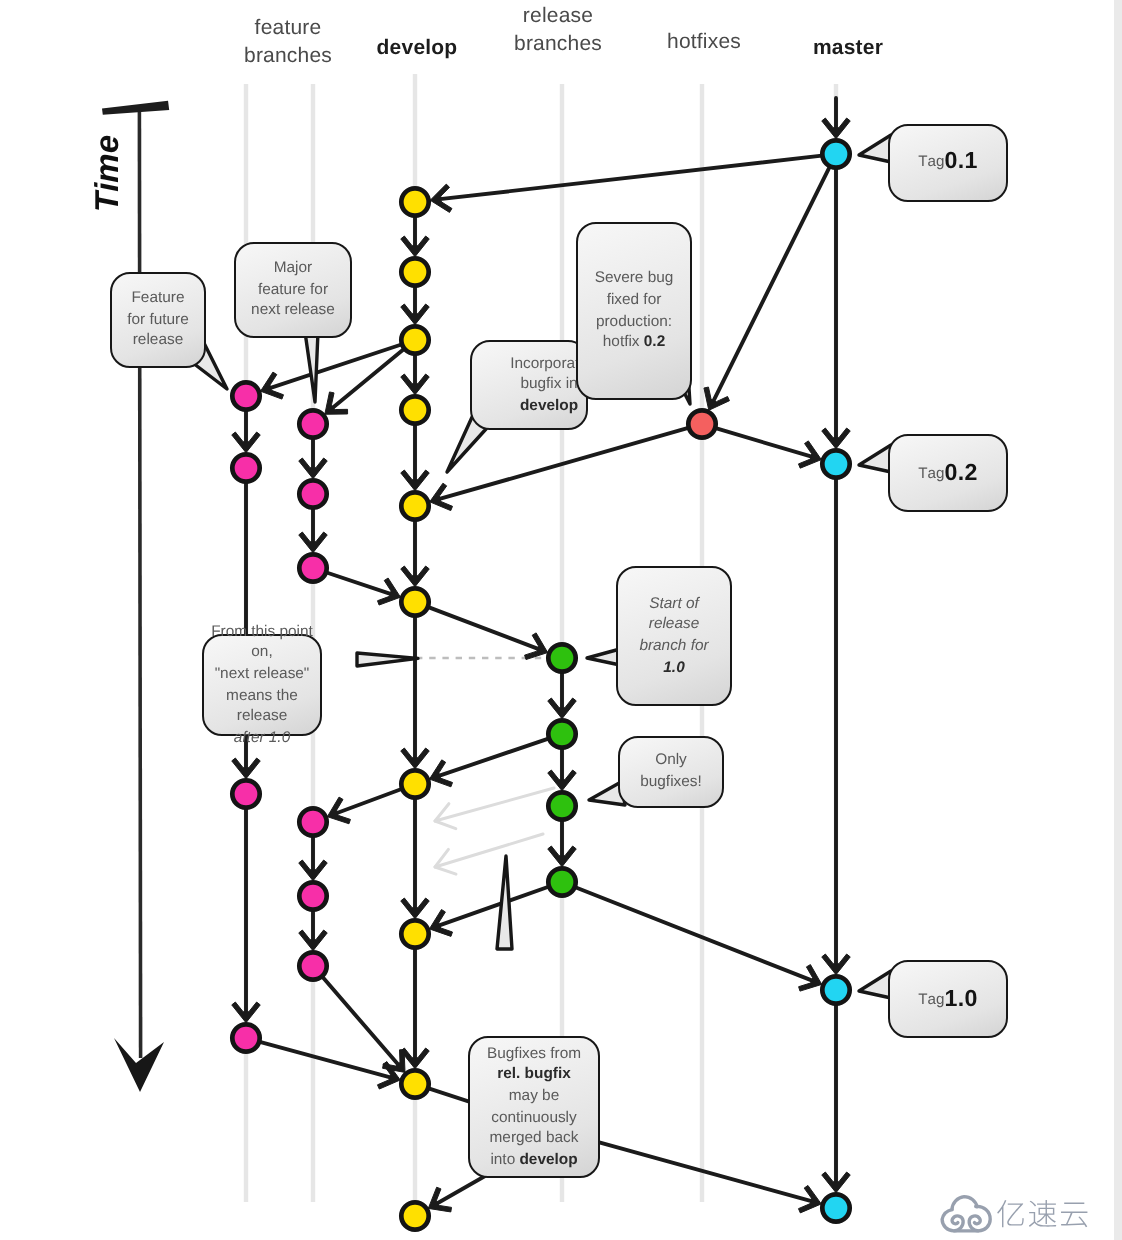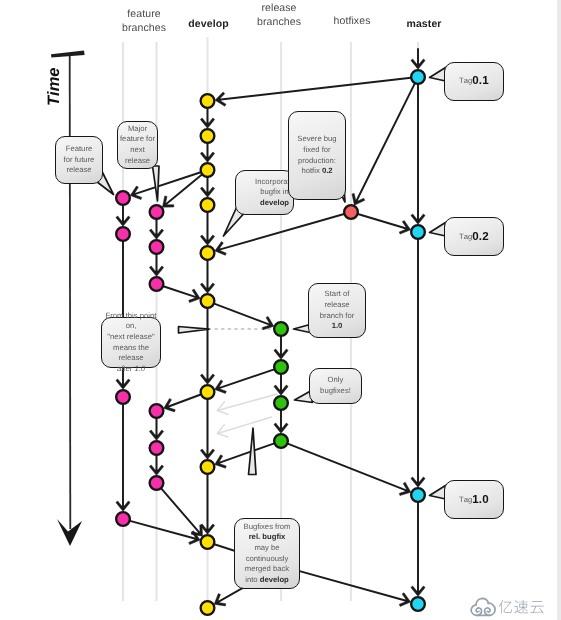--- a/index.html
+++ b/index.html
@@ -246,25 +246,25 @@
   <div id="overlay">
       <div class="timelbl" style="left: 45px; top: 106px; transform: rotate(-90deg);">Time</div>
       <div class="colhdr" style="left: 84px; top: 7px; width: 120px;">feature
 branches</div>
       <div class="colhdr b" style="left: 148.5px; top: 17px; width: 120px;">develop</div>
       <div class="colhdr" style="left: 219px; top: 1px; width: 120px;">release
 branches</div>
       <div class="colhdr" style="left: 292px; top: 14px; width: 120px;">hotfixes</div>
       <div class="colhdr b" style="left: 364px; top: 17px; width: 120px;">master</div>
       <div class="callout" style="left: 55px; top: 136px; width: 48px; height: 48px;"><span>Feature<br>for future<br>release</span></div>
-      <div class="callout" style="left: 117px; top: 121px; width: 41px; height: 48px; align-items: center;"><span>Major<br>feature for<br>next release</span></div>
+      <div class="callout" style="left: 117px; top: 121px; width: 59px; height: 48px; align-items: center;"><span>Major<br>feature for<br>next release</span></div>
       <div class="callout" style="left: 235px; top: 170px; width: 59px; height: 45px; padding-left: 20px;"><span>Incorporate<br>bugfix in<br><b>develop</b></span></div>
       <div class="callout" style="left: 288px; top: 111px; width: 58px; height: 89px;"><span>Severe bug<br>fixed for<br>production:<br>hotfix <b>0.2</b></span></div>
       <div class="callout" style="left: 101px; top: 317px; width: 60px; height: 51px;"><span>From this point on,<br>"next release"<br>means the release<br><i>after 1.0</i></span></div>
-      <div class="callout" style="left: 308px; top: 283px; width: 58px; height: 55px;"><span>Start of<br>release<br>branch for<br><b>1.0</b></span></div>
+      <div class="callout" style="left: 308px; top: 283px; width: 58px; height: 70px; font-style: italic;"><span>Start of<br>release<br>branch for<br><b>1.0</b></span></div>
       <div class="callout" style="left: 309px; top: 368px; width: 53px; height: 36px;"><span>Only<br>bugfixes!</span></div>
       <div class="callout" style="left: 234px; top: 473px; width: 66px; height: 71px; margin-top: 45px;"><span>Bugfixes from<br><b>rel. bugfix</b><br>may be<br>continuously<br>merged back<br>into <b>develop</b></span></div>
       <div class="callout tagbox" style="left: 444px; top: 61.5px; width: 60px; height: 39px;"><span class="tg">Tag</span><span class="tv">0.1</span></div>
       <div class="callout tagbox" style="left: 444px; top: 217px; width: 60px; height: 39px;"><span class="tg">Tag</span><span class="tv">0.2</span></div>
       <div class="callout tagbox" style="left: 444px; top: 480px; width: 60px; height: 39px;"><span class="tg">Tag</span><span class="tv">1.0</span></div>
     </div>
   <svg id="axis" viewBox="0 0 561 620">
       <g>
         <path d="M 69.7 56 L 70.3 529" stroke="#2a2a2a" stroke-width="1.8" fill="none"></path>
         <path d="M 51 54.2 L 84 50.4 L 84.6 55 L 51.4 57.4 Z" fill="#1d1d1d"></path>

